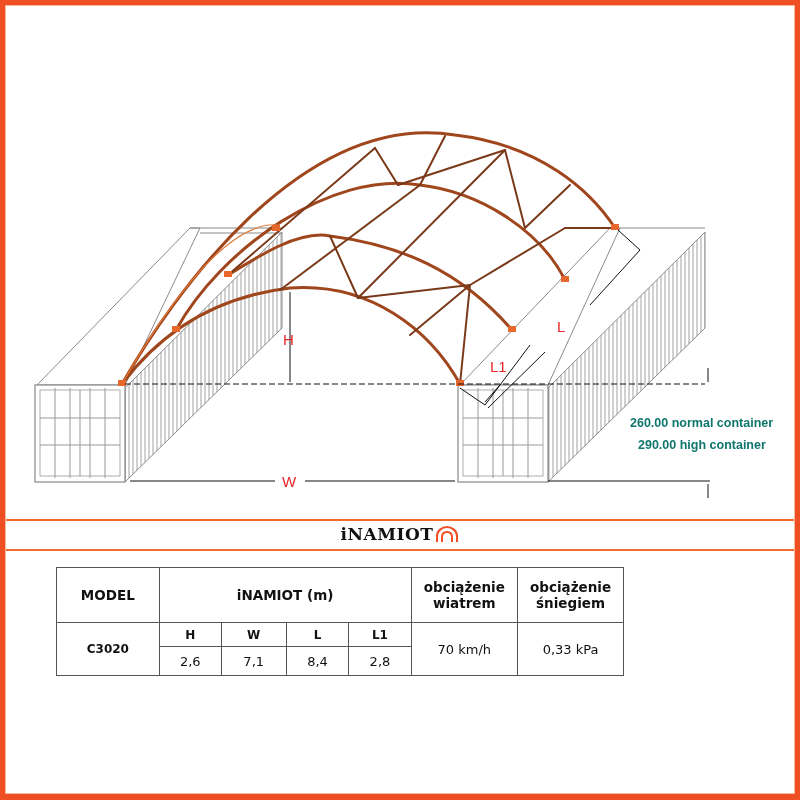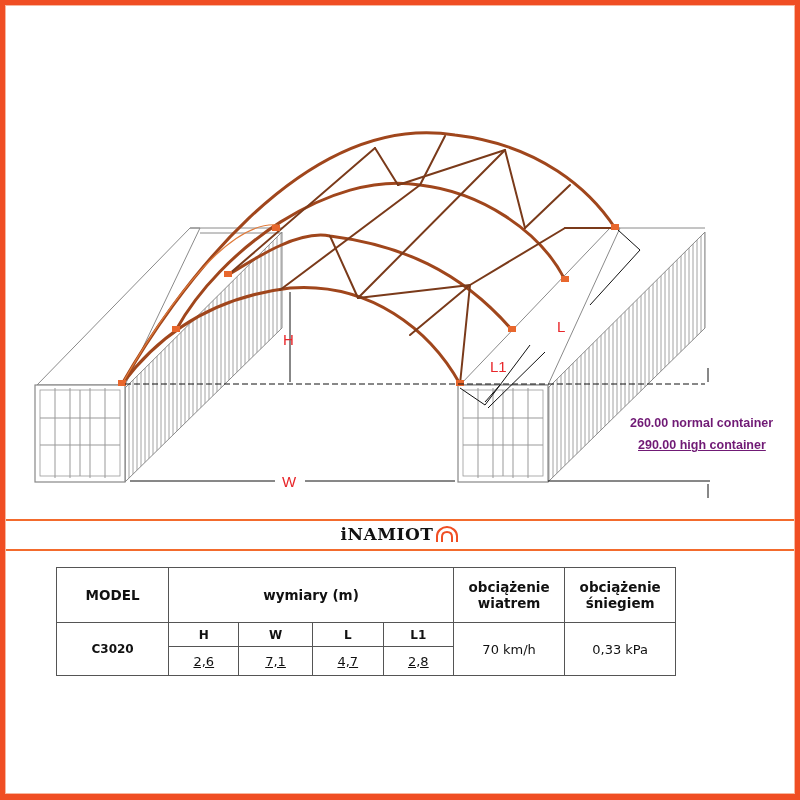--- a/index.html
+++ b/index.html
@@ -1,30 +1,30 @@
 <!DOCTYPE html>
 <html><head>
 <meta charset="utf-8">
 <style>
   html,body{margin:0;padding:0;background:#fff;}
   body{width:800px;height:800px;position:relative;overflow:hidden;font-family:"Liberation Sans",sans-serif;}
   .frame{position:absolute;left:0;top:0;width:800px;height:800px;box-sizing:border-box;border:5px solid #f04e23;border-top-width:5px;border-bottom-width:6px;}
   .frame-inner{position:absolute;left:5px;top:5px;right:5px;bottom:6px;border:1px solid #f7b79f;box-sizing:border-box;}
   svg.diagram{position:absolute;left:0;top:0;}
   .dim-label{position:absolute;font-family:"Liberation Sans",sans-serif;color:#e8262a;font-size:15px;}
-  .note{position:absolute;font-family:"Liberation Sans",sans-serif;font-weight:bold;font-size:12.5px;color:#701a75;white-space:nowrap;}
+  .note{position:absolute;font-family:"Liberation Sans",sans-serif;font-weight:bold;font-size:12.5px;color:#0f766e;white-space:nowrap;}
   .brand-band{position:absolute;left:6px;right:6px;top:519px;height:28px;border-top:2px solid #f36b2d;border-bottom:2px solid #f36b2d;}
   .brand{position:absolute;left:0;right:0;top:3px;text-align:center;font-family:"DejaVu Serif",serif;font-weight:bold;font-size:17px;color:#111;letter-spacing:0.5px;}
   .brand svg{vertical-align:-3px;margin-left:2px;}
-  table.spec{position:absolute;left:56px;top:567px;width:620px;border-collapse:collapse;font-family:"DejaVu Sans",sans-serif;font-size:13px;color:#111;}
+  table.spec{position:absolute;left:56px;top:567px;width:568px;border-collapse:collapse;font-family:"DejaVu Sans",sans-serif;font-size:13px;color:#111;}
   table.spec td{border:1px solid #555;text-align:center;padding:0;}
   .hdr{font-weight:bold;font-size:13.5px;}
   .model{font-weight:bold;font-size:12px;}
   .sub{font-weight:bold;font-size:12px;height:23px;}
-  .val{height:28px;text-decoration:underline;}
+  .val{height:28px;}
 </style>
 </head>
 <body>
 
 <div class="frame"></div>
 <div class="frame-inner"></div>
 
 <svg class="diagram" width="800" height="520" viewBox="0 0 800 520">
   <defs>
     <pattern id="ribs" width="4" height="10" patternUnits="userSpaceOnUse">
@@ -114,47 +114,47 @@
     <line x1="545" y1="352" x2="488" y2="408"></line>
   </g>
 </svg>
 
 <span class="dim-label" style="left:283px;top:331px;">H</span>
 <span class="dim-label" style="left:282px;top:473px;">W</span>
 <span class="dim-label" style="left:557px;top:318px;">L</span>
 <span class="dim-label" style="left:490px;top:358px;">L1</span>
 
 <span class="note" style="left:630px;top:416px;">260.00 normal container</span>
-<span class="note" style="left:638px;top:438px;text-decoration:underline;">290.00 high container</span>
+<span class="note" style="left:638px;top:438px;">290.00 high container</span>
 
 <div class="brand-band">
   <div class="brand">
     <span>iNAMIOT</span><svg width="24" height="17" viewBox="0 0 24 17">
         <path d="M2,16 L2,10 C2,5 7,1 12,1 C17,1 22,5 22,10 L22,16 M7,16 L7,11 C7,8 9,6 12,6 C15,6 17,8 17,11 L17,16" fill="none" stroke="#f04e23" stroke-width="2"></path>
       </svg>
   </div>
 </div>
 
 <table class="spec">
   <tbody>
       <tr style="height:55px;">
     <td class="hdr" style="width:124px;">MODEL</td>
-    <td class="hdr" colspan="4">wymiary (m)</td>
+    <td class="hdr" colspan="4">iNAMIOT (m)</td>
     <td class="hdr" style="width:117px;"><span>obciążenie</span><br><span>wiatrem</span></td>
     <td class="hdr" style="width:116px;"><span>obciążenie</span><br><span>śniegiem</span></td>
   </tr>
   <tr>
     <td class="model" rowspan="2">C3020</td>
     <td class="sub" style="width:80px;">H</td>
     <td class="sub" style="width:84px;">W</td>
     <td class="sub" style="width:81px;">L</td>
     <td class="sub" style="width:80px;">L1</td>
     <td rowspan="2">70 km/h</td>
     <td rowspan="2">0,33 kPa</td>
   </tr>
   <tr>
     <td class="val">2,6</td>
     <td class="val">7,1</td>
-    <td class="val">4,7</td>
+    <td class="val">8,4</td>
     <td class="val">2,8</td>
   </tr>
 </tbody>
   </table>
 
 </body></html>

